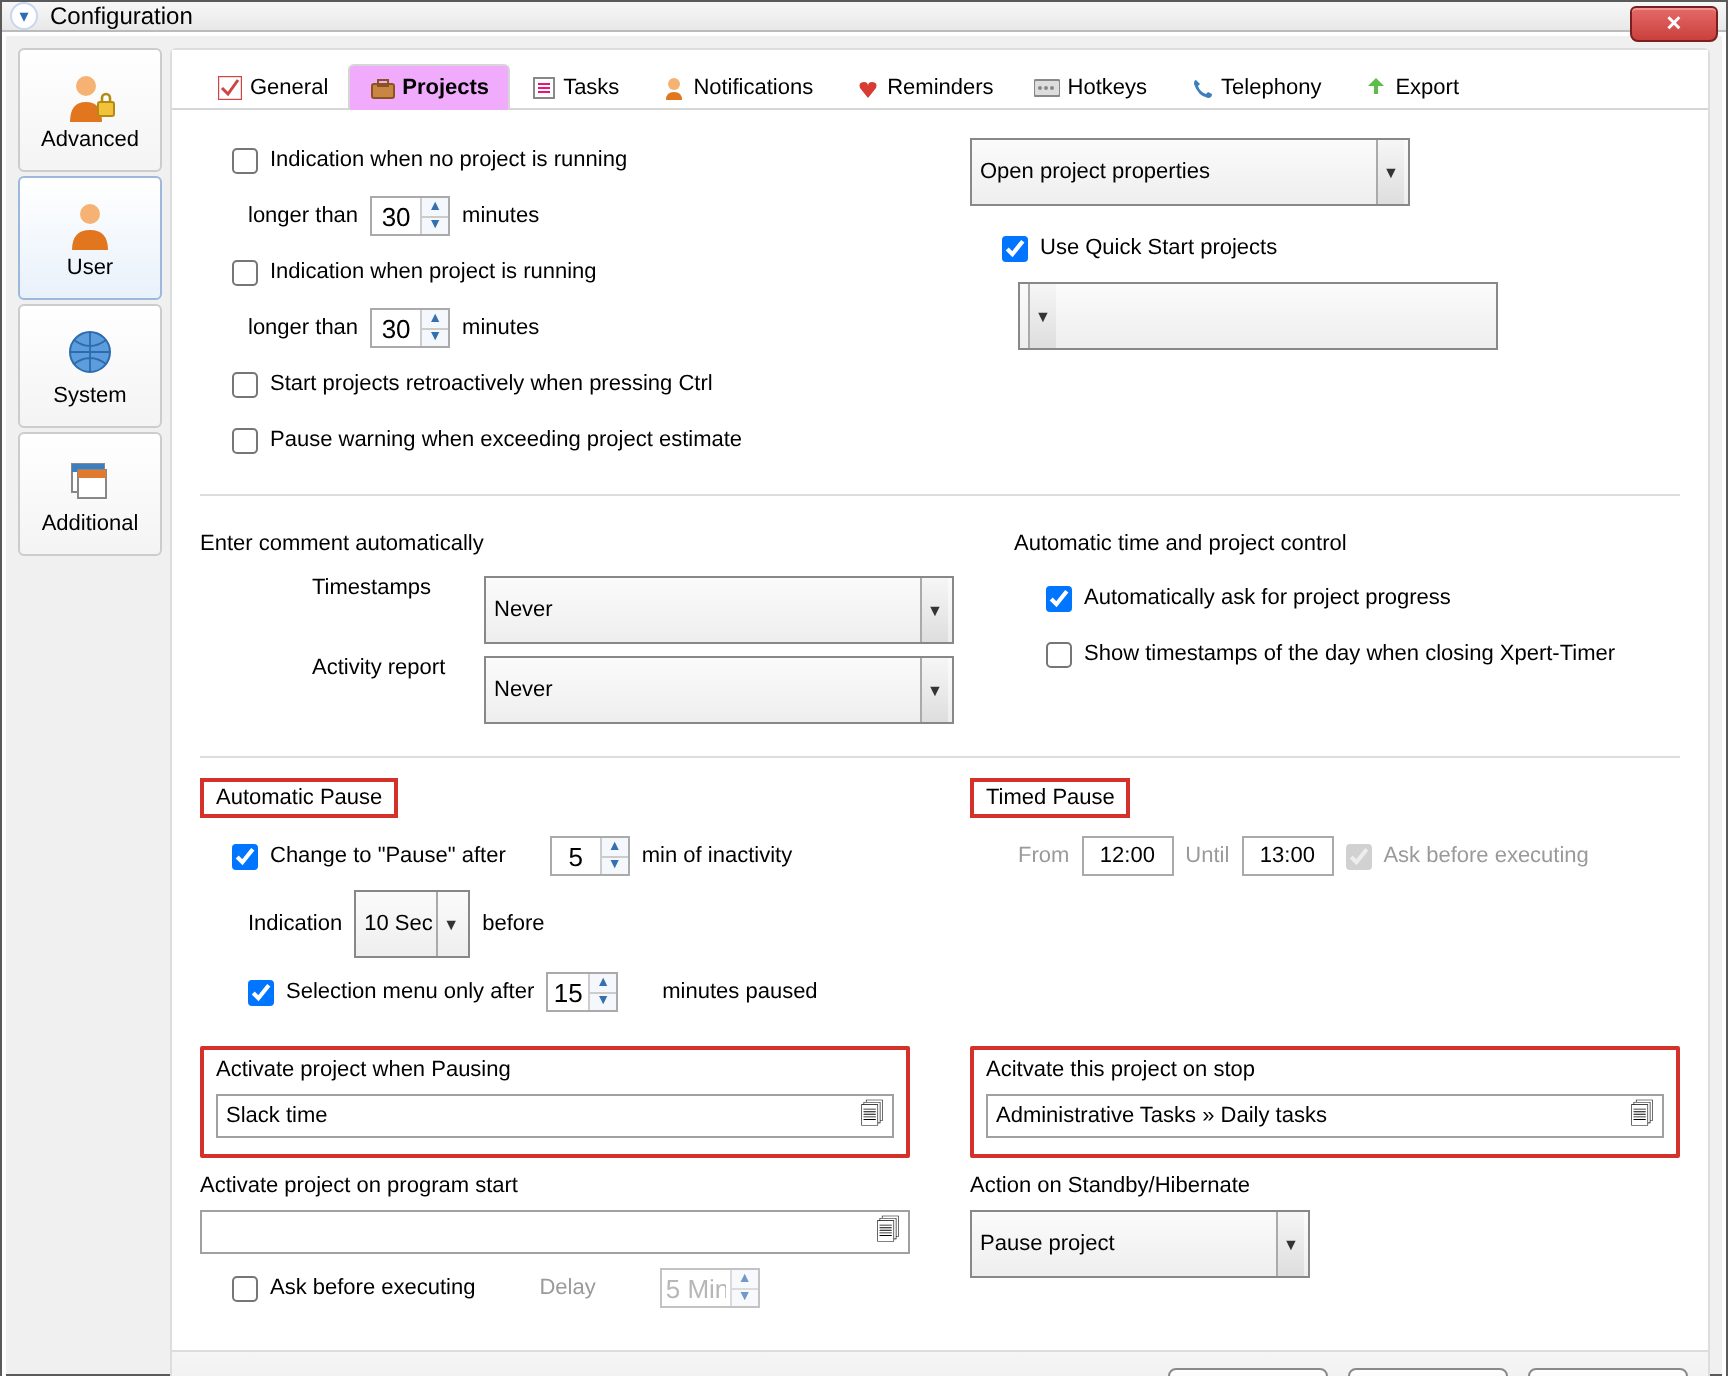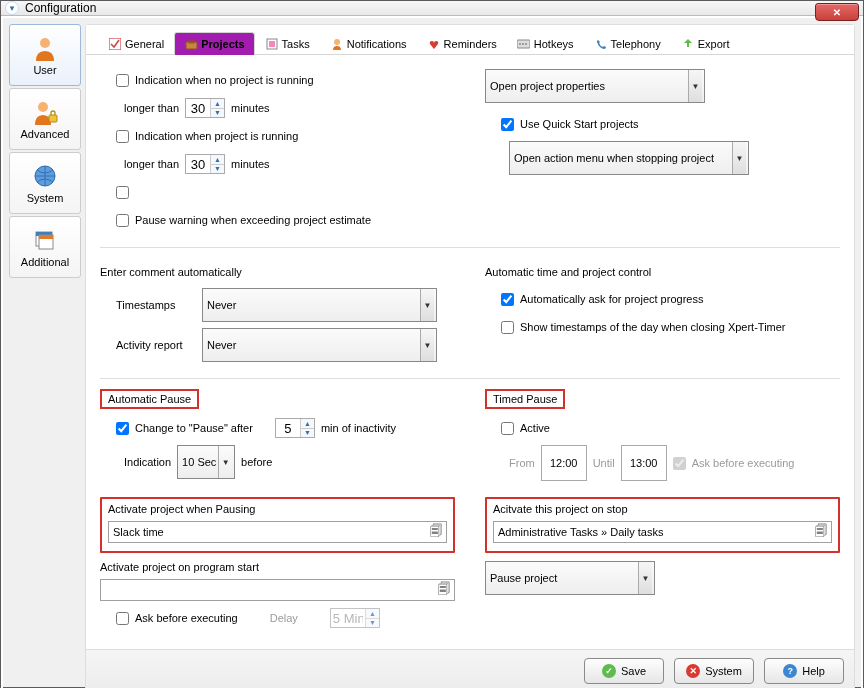--- a/index.html
+++ b/index.html
@@ -92,21 +92,21 @@
     display:flex; align-items:center; gap:3px;
     padding:4px 9px;
     border:1px solid transparent;
     border-bottom:none;
     font-size:11px;
     position:relative;
     top:1px;
   }
   .tab.sel {
     border-color:#d6d6d6;
-    background:#a21caf;
+    background:#f0abfc;
     font-weight:bold;
     border-top-left-radius:3px;
     border-top-right-radius:3px;
   }
   .tab-icon { width:14px; height:14px; display:flex; align-items:center; justify-content:center;}
   .content {
     flex:1;
     padding:14px 14px 14px 14px;
     overflow:hidden;
   }
@@ -137,30 +137,30 @@
     border-left:1px solid #aaa; height:100%;
     display:flex;align-items:center;justify-content:center;
   }
   .combo.dark span.arrow{ background:linear-gradient(#f6f6f6,#dedede);}
   hr.sep{ border:none; border-top:1px solid #ddd; margin:10px 0;}
   .section-h {
     margin: 6px 0 8px 0;
     font-size:11px;
     padding:2px 0;
   }
-  .lbl-col { display:flex; align-items:center;}
+  .lbl-col { display:flex; align-items:flex-start;margin-left:40px;}
   .lbl-col .lbl { width:80px;}
   .redbox { border:2px solid #d4312b; padding:4px 6px 8px 6px; border-radius:1px; }
   .redtitle { display:inline-block; border:2px solid #d4312b; padding:2px 6px; margin-bottom:8px;}
   .field-input {
     flex:1; height:22px; border:1px solid #a0a0a0; background:#fff;
     display:flex; align-items:center; padding:0 4px; justify-content:space-between;
   }
   .field-input .folder { font-size:12px;}
-  .time-input { width:46px; height:36px; border:1px solid #aaa; text-align:center; font-size:11px;}
+  .time-input { width:46px; height:20px; border:1px solid #aaa; text-align:center; font-size:11px;}
   .disabled { color:#9a9a9a;}
   
   .footer {
     border-top:1px solid #ddd;
     background:linear-gradient(#f5f5f5,#ececec);
     padding:8px 10px;
     display:flex; justify-content:flex-end; gap:10px;
   }
   .btn {
     height:26px; min-width:80px;
@@ -184,39 +184,39 @@
     <div class="chev">▾</div>
     <div class="title">Configuration</div>
     <div class="close-btn">
       <span class="x">✕</span>
     </div>
   </div>
 
   <div class="body">
 
     <div class="sidebar">
-      <div class="side-btn sel">
-        <div class="side-icon">
-          <svg width="26" height="26" viewBox="0 0 26 26">
-              <circle cx="13" cy="8" r="5" fill="#f5b273"></circle>
-              <path d="M4 26 Q4 16 13 16 Q22 16 22 26 Z" fill="#e1761f"></path>
-            </svg>
-        </div>
-        <span>User</span>
-      </div>
       <div class="side-btn">
         <div class="side-icon">
           <svg width="26" height="26" viewBox="0 0 26 26">
               <circle cx="11" cy="8" r="5" fill="#f5b273"></circle>
               <path d="M3 26 Q3 16 11 16 Q19 16 19 26 Z" fill="#e1761f"></path>
               <rect x="17" y="16" width="8" height="7" rx="1" fill="#f2c33a" stroke="#b58a12"></rect>
               <path d="M19 16 v-2 a2 2 0 0 1 4 0 v2" fill="none" stroke="#b58a12" stroke-width="1.3"></path>
             </svg>
         </div>
         <span>Advanced</span>
+      </div>
+      <div class="side-btn sel">
+        <div class="side-icon">
+          <svg width="26" height="26" viewBox="0 0 26 26">
+              <circle cx="13" cy="8" r="5" fill="#f5b273"></circle>
+              <path d="M4 26 Q4 16 13 16 Q22 16 22 26 Z" fill="#e1761f"></path>
+            </svg>
+        </div>
+        <span>User</span>
       </div>
       <div class="side-btn">
         <div class="side-icon">
           <svg width="26" height="26" viewBox="0 0 26 26">
               <circle cx="13" cy="13" r="10" fill="#5e9ddc" stroke="#2c6bb0"></circle>
               <path d="M3 13 H23 M13 3 V23 M5 7 Q13 13 21 7 M5 19 Q13 13 21 19" stroke="#2c6bb0" fill="none" stroke-width="0.9"></path>
             </svg>
         </div>
         <span>System</span>
       </div>
@@ -337,39 +337,39 @@
                   <input value="30" style="">
                   <div class="btns">
                     <div>▲</div>
                     <div>▼</div>
                   </div>
                 </div>
               <span>minutes</span>
             </div>
             <div class="row" style="margin-top:6px">
               <input type="checkbox" style="">
+              <span>Start projects retroactively when pressing Ctrl</span>
             </div>
             <div class="row">
               <input type="checkbox" style="">
               <span>Pause warning when exceeding project estimate</span>
             </div>
           </div>
 
           <div class="col">
             <div class="combo dark" style="width:220px">
               <span>Open project properties</span>
               <span class="arrow">▼</span>
             </div>
             <div class="row" style="margin-top:10px">
               <input type="checkbox" checked="" style="">
               <span>Use Quick Start projects</span>
             </div>
             <div class="indent">
               <div class="combo dark" style="width:240px">
-                <span>Open action menu when stopping project</span>
                 <span class="arrow">▼</span>
               </div>
             </div>
           </div>
         </div>
 
         <hr class="sep">
 
         <div class="cols">
           <div class="col">
@@ -421,27 +421,36 @@
               <span>min of inactivity</span>
             </div>
             <div class="row indent">
               <span>Indication</span>
               <div class="combo" style="width:58px">
                 <span>10 Sec</span>
                 <span class="arrow">▼</span>
               </div>
               <span>before</span>
             </div>
+            <div class="row indent">
+              <input type="checkbox" checked="" style="">
+              <span>Selection menu only after</span>
+              <div class="spin">
+                  <input style="width: 20px;" value="15">
+                  <div class="btns">
+                    <div>▲</div>
+                    <div>▼</div>
+                  </div>
+                </div>
+              <div style="width:10px"></div>
+              <span>minutes paused</span>
+            </div>
           </div>
           <div class="col">
             <span class="redtitle">Timed Pause</span>
-            <div class="row">
-              <input type="checkbox" style="">
-              <span>Active</span>
-            </div>
             <div class="row indent disabled">
               <span>From</span>
               <input class="time-input" value="12:00" style="">
               <span>Until</span>
               <input class="time-input" value="13:00" style="">
               <input type="checkbox" checked="" disabled="" style="">
               <span>Ask before executing</span>
             </div>
           </div>
         </div>
@@ -487,20 +496,21 @@
               <div class="spin disabled" style="opacity:0.7">
                   <input style="width: 34px; color: rgb(153, 153, 153);" value="5 Min">
                   <div class="btns">
                     <div>▲</div>
                     <div>▼</div>
                   </div>
                 </div>
             </div>
           </div>
           <div class="col">
+            <div style="margin-bottom:6px">Action on Standby/Hibernate</div>
             <div class="combo dark" style="width:170px">
               <span>Pause project</span>
               <span class="arrow">▼</span>
             </div>
           </div>
         </div>
       </div>
 
       <div class="footer">
         <div class="btn">

